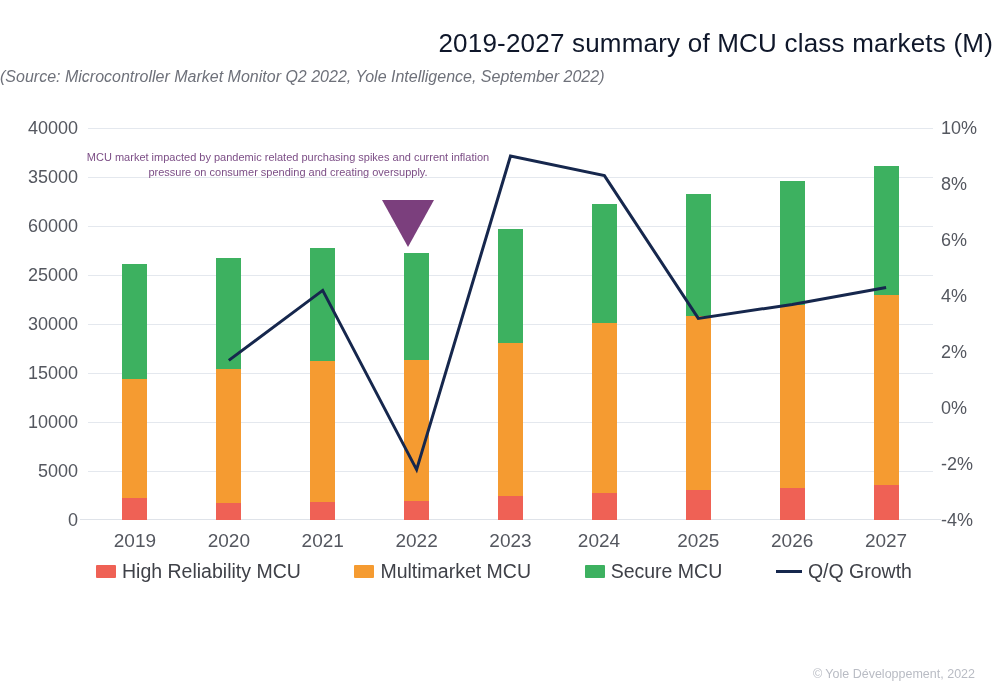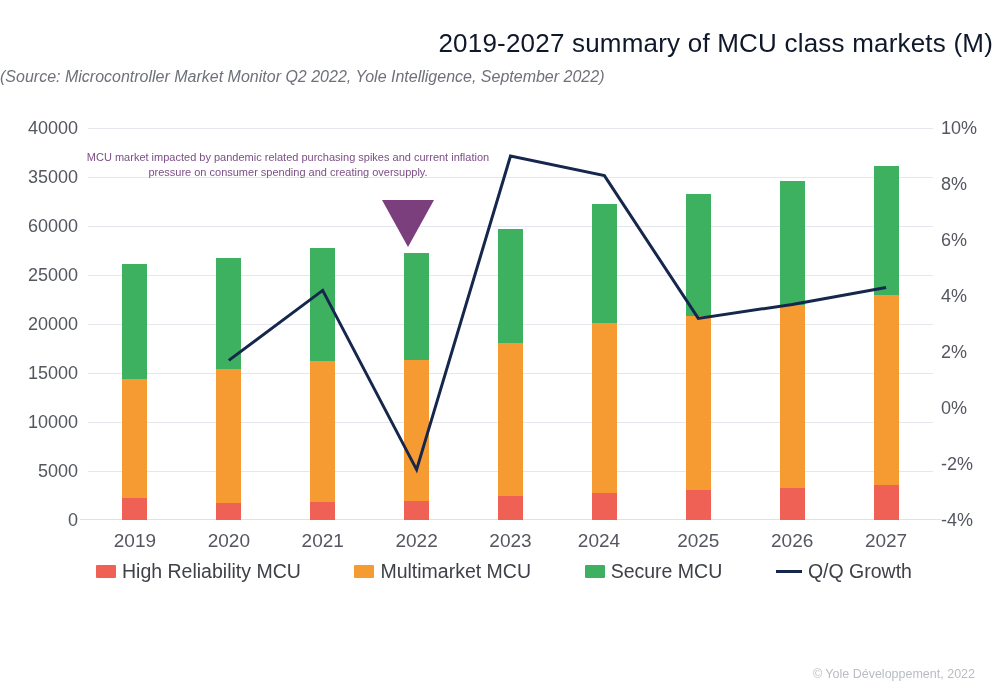--- a/index.html
+++ b/index.html
@@ -135,21 +135,21 @@
   <div class="plot" id="plot">
     <div class="baseline"></div>
   <div class="ytick-left" style="top: 392px;">0</div>
       <div class="gridline" style="top: 343px;"></div>
       <div class="ytick-left" style="top: 343px;">5000</div>
       <div class="gridline" style="top: 294px;"></div>
       <div class="ytick-left" style="top: 294px;">10000</div>
       <div class="gridline" style="top: 245px;"></div>
       <div class="ytick-left" style="top: 245px;">15000</div>
       <div class="gridline" style="top: 196px;"></div>
-      <div class="ytick-left" style="top: 196px;">20000</div>
+      <div class="ytick-left" style="top: 196px;">30000</div>
       <div class="gridline" style="top: 147px;"></div>
       <div class="ytick-left" style="top: 147px;">25000</div>
       <div class="gridline" style="top: 98px;"></div>
       <div class="ytick-left" style="top: 98px;">60000</div>
       <div class="gridline" style="top: 49px;"></div>
       <div class="ytick-left" style="top: 49px;">35000</div>
       <div class="gridline" style="top: 0px;"></div>
       <div class="ytick-left" style="top: 0px;">40000</div>
       <div class="ytick-right" style="top: 392px;">-4%</div>
       <div class="ytick-right" style="top: 336px;">-2%</div>

